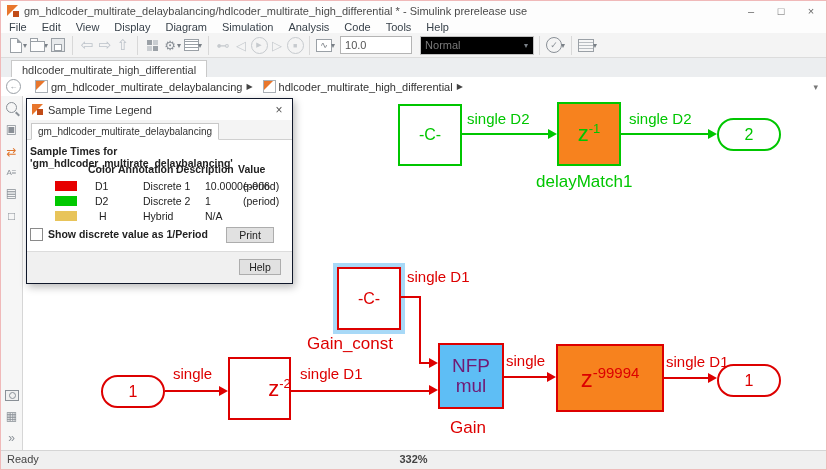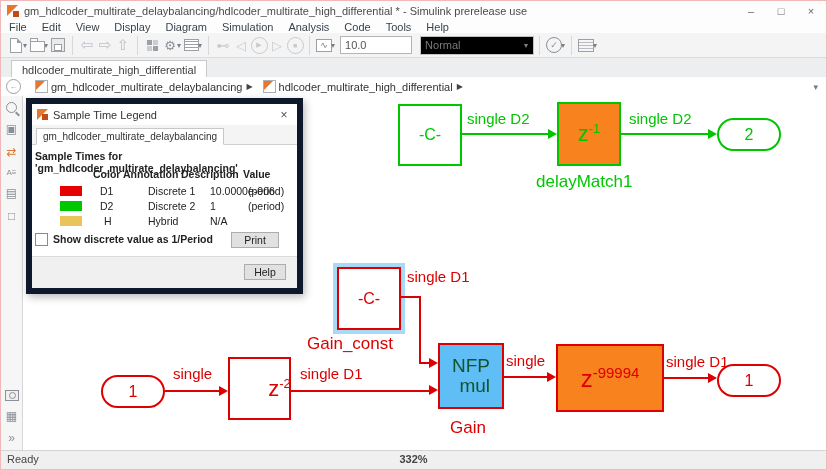--- a/index.html
+++ b/index.html
@@ -66,37 +66,37 @@
   .orange-fill{background:#f7821e;}
   .blue-fill{background:#5ebef5;}
   .port{position:absolute;width:64px;height:33px;border-radius:17px;background:#fff;display:flex;align-items:center;justify-content:center;font-size:16px;box-sizing:border-box;}
   .port.g-border{border:2px solid #00c600;}
   .port.r-border{border:2px solid #dd0000;}
   .ztxt{font-size:22px;line-height:1;}
   .ztxt sup{font-size:13px;}
   .ztxt-big{font-size:24px;line-height:1;}
   .ztxt-big sup{font-size:15px;}
   .ctxt{font-size:16px;}
-  .nfp{font-size:19px;line-height:1.05;text-align:right;color:#14532d;}
+  .nfp{font-size:19px;line-height:1.05;text-align:center;color:#701a75;}
   .wire{position:absolute;}
   .wire.h{height:2px;}
   .wire.v{width:2px;}
   .wire.red{background:#dd0000;}
   .wire.green{background:#00c600;}
   .ah{position:absolute;width:0;height:0;border-style:solid;border-width:5px 0 5px 9px;}
   .ah.red{border-color:transparent transparent transparent #dd0000;}
   .ah.green{border-color:transparent transparent transparent #00c600;}
   .wirelabel{position:absolute;font-size:15px;white-space:nowrap;}
   .blocklabel{position:absolute;font-size:17px;white-space:nowrap;}
   .green-t{color:#00c600;}
   .red-t{color:#dd0000;}
   .halo{position:absolute;background:#a8d9f7;padding:4px;}
   .halo .blk{position:relative;width:64px;height:63px;}
   
-  .dialog{position:absolute;left:25px;top:97px;width:265px;height:184px;background:#fff;border:6px solid #0f172a;box-shadow:2px 3px 8px rgba(0,0,0,.28);z-index:20;font-size:10.5px;color:#222;}
+  .dialog{position:absolute;left:25px;top:97px;width:265px;height:184px;background:#fff;border:1px solid #0f172a;box-shadow:2px 3px 8px rgba(0,0,0,.28);z-index:20;font-size:10.5px;color:#222;}
   .dlg-title{height:21px;display:flex;align-items:center;background:#fff;font-size:11px;color:#333;}
   .dlg-title .si-logo{width:11px;height:11px;}
   .dlg-close{margin-left:auto;width:26px;text-align:center;color:#555;font-size:12px;}
   .dlg-tabs{height:19px;background:#f4f4f4;border-bottom:1px solid #d0d0d0;position:relative;}
   .dlg-tab{position:absolute;left:4px;top:2px;height:17px;background:#fff;border:1px solid #c8c8c8;border-bottom:1px solid #fff;display:flex;align-items:center;padding:0 6px;font-size:10px;color:#333;box-sizing:border-box;margin-bottom:-1px;z-index:2;top:3px;}
   .dlg-head{font-weight:bold;font-size:10.5px;padding:5px 3px 0 3px;}
   .lg-row{position:absolute;left:0;width:100%;height:13px;}
   .lg-col{position:absolute;top:0;white-space:nowrap;}
   .lg-swatch{position:absolute;width:22px;height:10px;top:1px;left:28px;}
   .lg-bold{font-weight:bold;padding-left:33px;}

